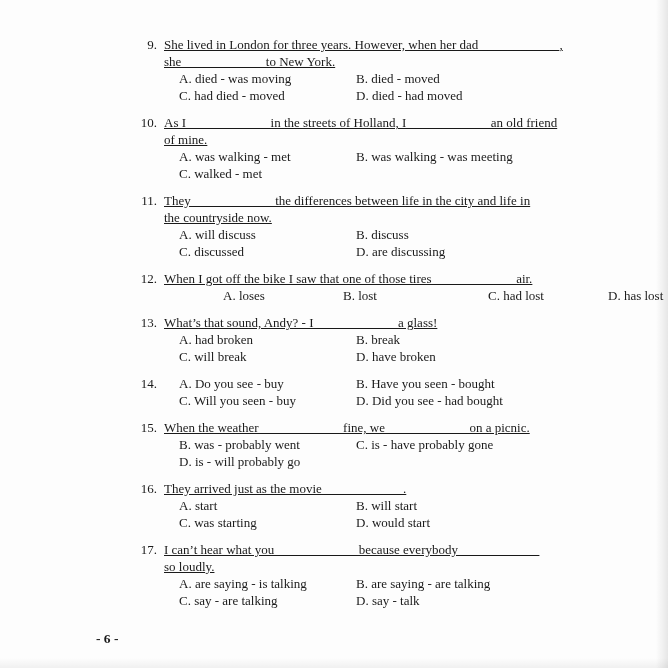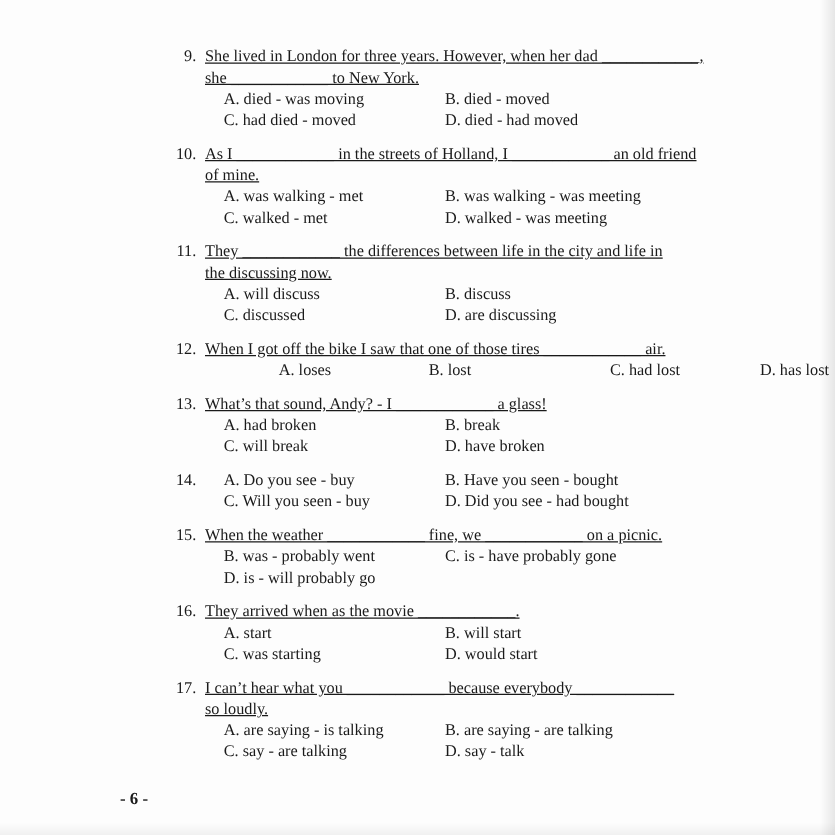--- a/index.html
+++ b/index.html
@@ -109,31 +109,30 @@
     <div class="qnum">10.</div>
     <div class="qbody">
       <div>
             <div class="qline">As I ____________ in the streets of Holland, I ____________ an old friend</div>
             <div class="qline">of mine.</div>
           </div>
       <div class="options opts-grid">
             <div class="option">A. was walking - met</div>
             <div class="option">B. was walking - was meeting</div>
             <div class="option">C. walked - met</div>
-            <div class="option">D. walked - was meeting</div>
           </div>
     </div>
   </div>
 
   <div class="question">
     <div class="qnum">11.</div>
     <div class="qbody">
       <div>
             <div class="qline">They ____________ the differences between life in the city and life in</div>
-            <div class="qline">the discussing now.</div>
+            <div class="qline">the countryside now.</div>
           </div>
       <div class="options opts-grid">
             <div class="option">A. will discuss</div>
             <div class="option">B. discuss</div>
             <div class="option">C. discussed</div>
             <div class="option">D. are discussing</div>
           </div>
     </div>
   </div>
 
@@ -190,21 +189,21 @@
             <div class="option">C. is - have probably gone</div>
             <div class="option">D. is - will probably go</div>
           </div>
     </div>
   </div>
 
   <div class="question">
     <div class="qnum">16.</div>
     <div class="qbody">
       <div>
-            <div class="qline">They arrived when as the movie ____________.</div>
+            <div class="qline">They arrived just as the movie ____________.</div>
           </div>
       <div class="options opts-grid">
             <div class="option">A. start</div>
             <div class="option">B. will start</div>
             <div class="option">C. was starting</div>
             <div class="option">D. would start</div>
           </div>
     </div>
   </div>
 

